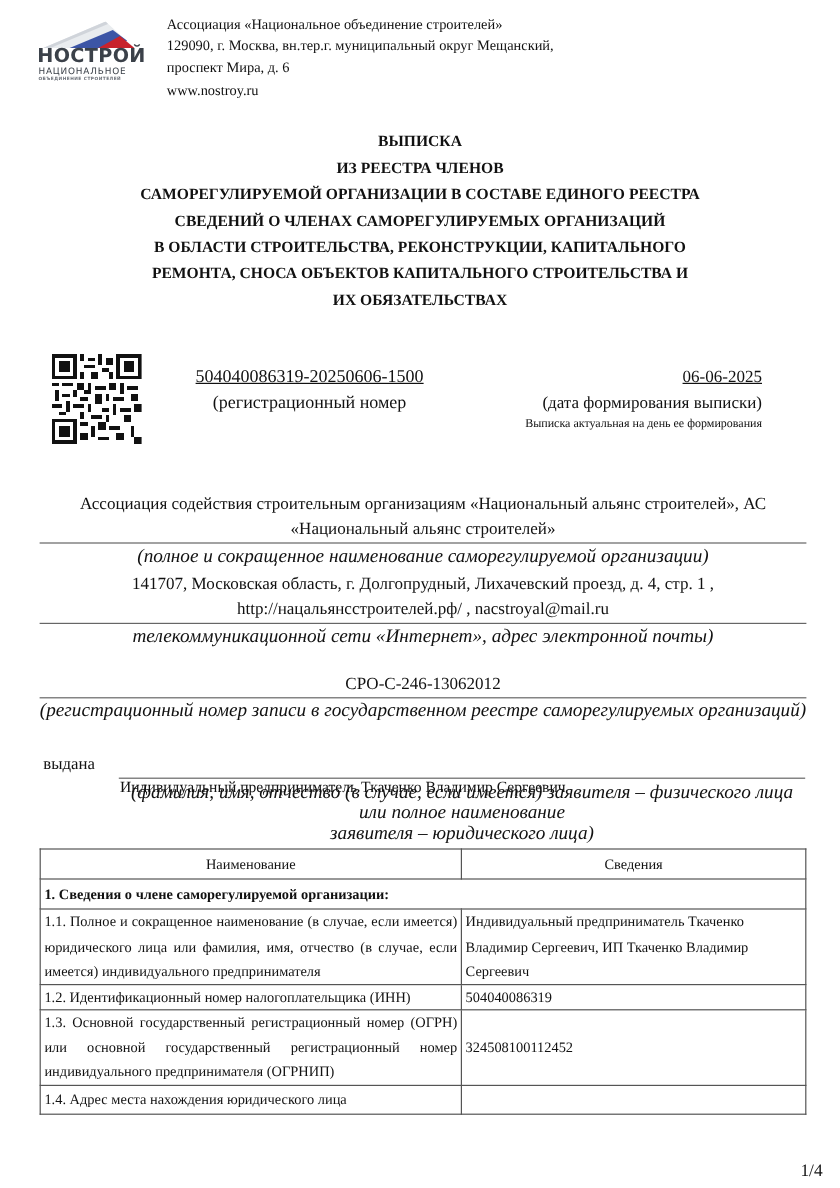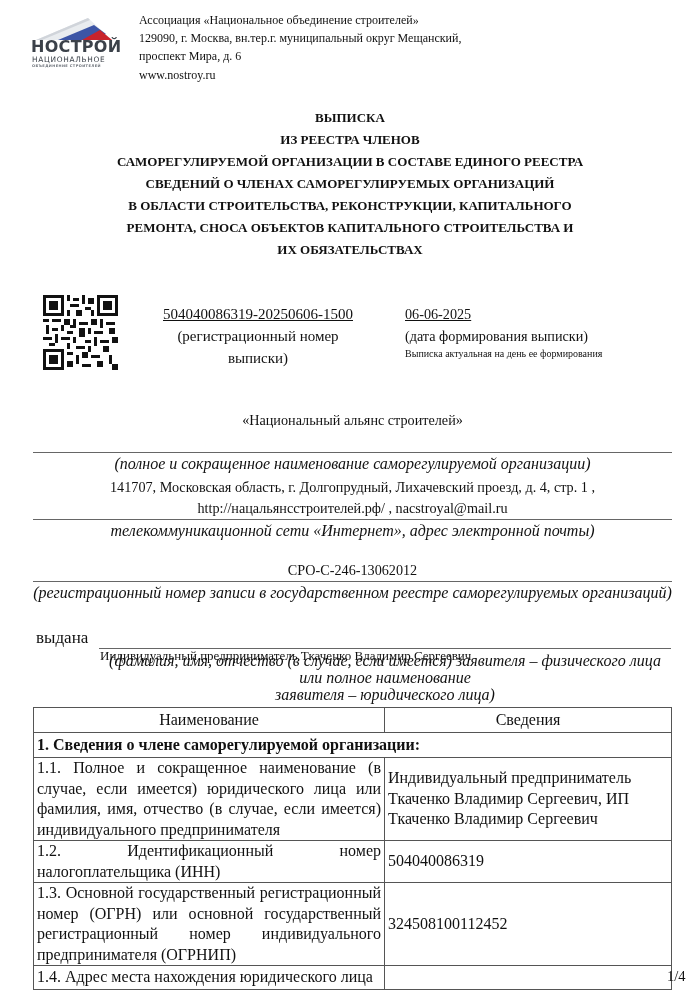--- a/index.html
+++ b/index.html
@@ -17,35 +17,35 @@
   .logo-sub2 { position: absolute; left: 6px; top: 46px; font-family: "DejaVu Sans", sans-serif; font-size: 3.6px; letter-spacing: 0.4px; color: #6b7078; line-height: 5px; font-weight: bold; }
 
   .org-head { left: 139px; top: 11px; font-size: 12px; line-height: 18.2px; }
 
   .title { left: 60px; width: 580px; top: 107px; text-align: center; font-weight: bold; font-size: 13px; line-height: 22px; }
 
   .qr { left: 43px; top: 295px; width: 75px; height: 75px; }
 
   .regnum { left: 150px; width: 216px; top: 303px; text-align: center; font-size: 15px; line-height: 22px; }
   .regnum .val { text-decoration: underline; }
-  .datebox { left: 405px; width: 230px; top: 303px; text-align: left; font-size: 14.2px; line-height: 22px; }
+  .datebox { left: 405px; width: 230px; top: 303px; text-align: right; font-size: 14.2px; line-height: 22px; }
   .datebox .val { text-decoration: underline; }
   .datebox .note { font-size: 10px; line-height: 14px; }
 
   .center-block { left: 33px; width: 639px; text-align: center; }
   .big { font-size: 14.2px; line-height: 21px; }
   .rule { position: absolute; height: 0; border-top: 1.6px solid #666; }
   .caption { font-style: italic; font-size: 16px; line-height: 17px; }
 
-  .issued-label { left: 36px; top: 628px; font-size: 17px; line-height: 20px; }
+  .issued-label { left: 36px; top: 628px; font-size: 14px; line-height: 20px; }
   .issued-val { left: 100px; top: 646px; font-size: 13px; line-height: 20px; }
 
   table.reg {
     position: absolute; left: 33px; top: 707px; width: 639px;
-    border-collapse: collapse; font-size: 16px; line-height: 20.5px;
+    border-collapse: collapse; font-size: 12px; line-height: 20.5px;
   }
   table.reg td, table.reg th {
     border: 1px solid #555; padding: 0 3px; vertical-align: middle; font-weight: normal;
   }
   table.reg th { text-align: center; height: 24px; }
   table.reg td.name { width: 344px; text-align: justify; text-align-last: left; }
   table.reg td.sec { font-weight: bold; height: 24px; }
   .pager { left: 667px; top: 968px; font-size: 14.5px; }
 </style>
 </head>
@@ -139,30 +139,30 @@
     <rect x="13" y="23" width="3" height="1"></rect>
       <rect x="18" y="22" width="2" height="2"></rect>
       <rect x="23" y="23" width="2" height="2"></rect>
       <rect x="9" y="10" width="1" height="1"></rect>
   </g>
 </svg>
 
 <div class="abs regnum">
   <div class="val">504040086319-20250606-1500</div>
   <div>(регистрационный номер</div>
-  <div>выписки)</div>
 </div>
 
 <div class="abs datebox">
   <div class="val">06-06-2025</div>
   <div>(дата формирования выписки)</div>
   <div class="note">Выписка актуальная на день ее формирования</div>
 </div>
 
 <div class="abs center-block big" style="top:410px;">
+  <div>Ассоциация содействия строительным организациям «Национальный альянс строителей», АС</div>
   <div>«Национальный альянс строителей»</div>
 </div>
 <div class="rule" style="left:33px; width:639px; top:452px;"></div>
 <div class="abs center-block caption" style="top:455px;">(полное и сокращенное наименование саморегулируемой организации)</div>
 
 <div class="abs center-block big" style="top:477px;">
   <div>141707, Московская область, г. Долгопрудный, Лихачевский проезд, д. 4, стр. 1 ,</div>
   <div>http://нацальянсстроителей.рф/ , nacstroyal@mail.ru</div>
 </div>
 <div class="rule" style="left:33px; width:639px; top:519px;"></div>

